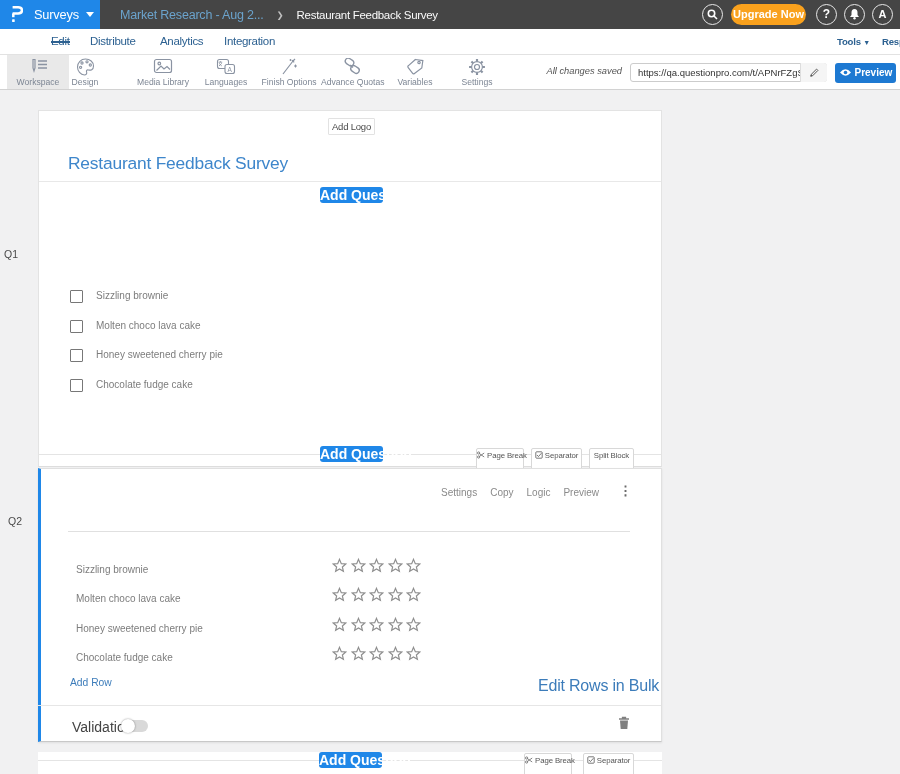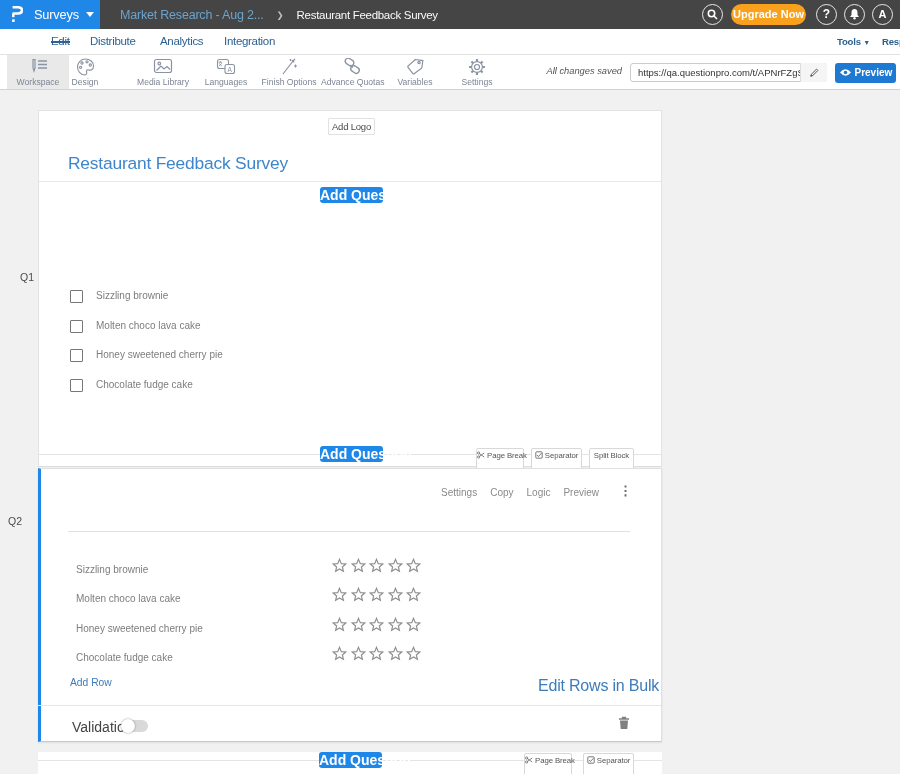--- a/index.html
+++ b/index.html
@@ -226,21 +226,21 @@
   <div id="urlpencil"><svg width="9" height="9" viewBox="0 0 10 10">
         <path d="M0.8 9.2 L1.3 7.2 L7.3 1.2 L8.8 2.7 L2.8 8.7 Z" fill="none" stroke="#555" stroke-width="1.1"></path>
         <path d="M0.8 9.2 L2.8 8.7 L1.3 7.2 Z" fill="#555"></path>
       </svg></div>
   <div id="previewbtn"><svg width="13" height="9" viewBox="0 0 13 9" style="vertical-align:-1px">
         <path d="M1 4.5 Q6.5 -1.8 12 4.5 Q6.5 10.8 1 4.5 Z" fill="#fff"></path>
         <circle cx="6.5" cy="4.5" r="1.8" fill="#1d79d2"></circle>
       </svg> Preview</div>
 </div>
 
-<span class="qlabel" style="left:4px; top:271px;margin-left:16px;">Q1</span>
+<span class="qlabel" style="left:4px; top:248px;">Q1</span>
 <span class="qlabel" style="left:8px; top:515px;">Q2</span>
 
 <div id="col">
   <div id="blockA">
     <div id="addlogo">Add Logo</div>
     <div id="title">Restaurant Feedback Survey</div>
     <div id="hline1"></div>
     <div class="addq" style="left:281px; top:76px;">Add Question</div>
     <div class="cbrow" style="top:179px;">
         <span class="cbox"></span>

